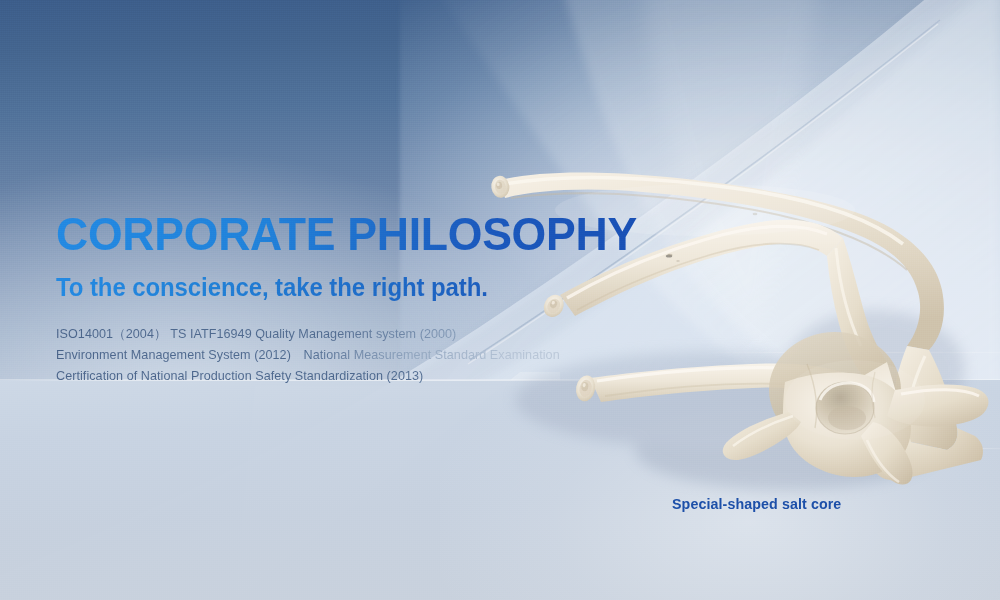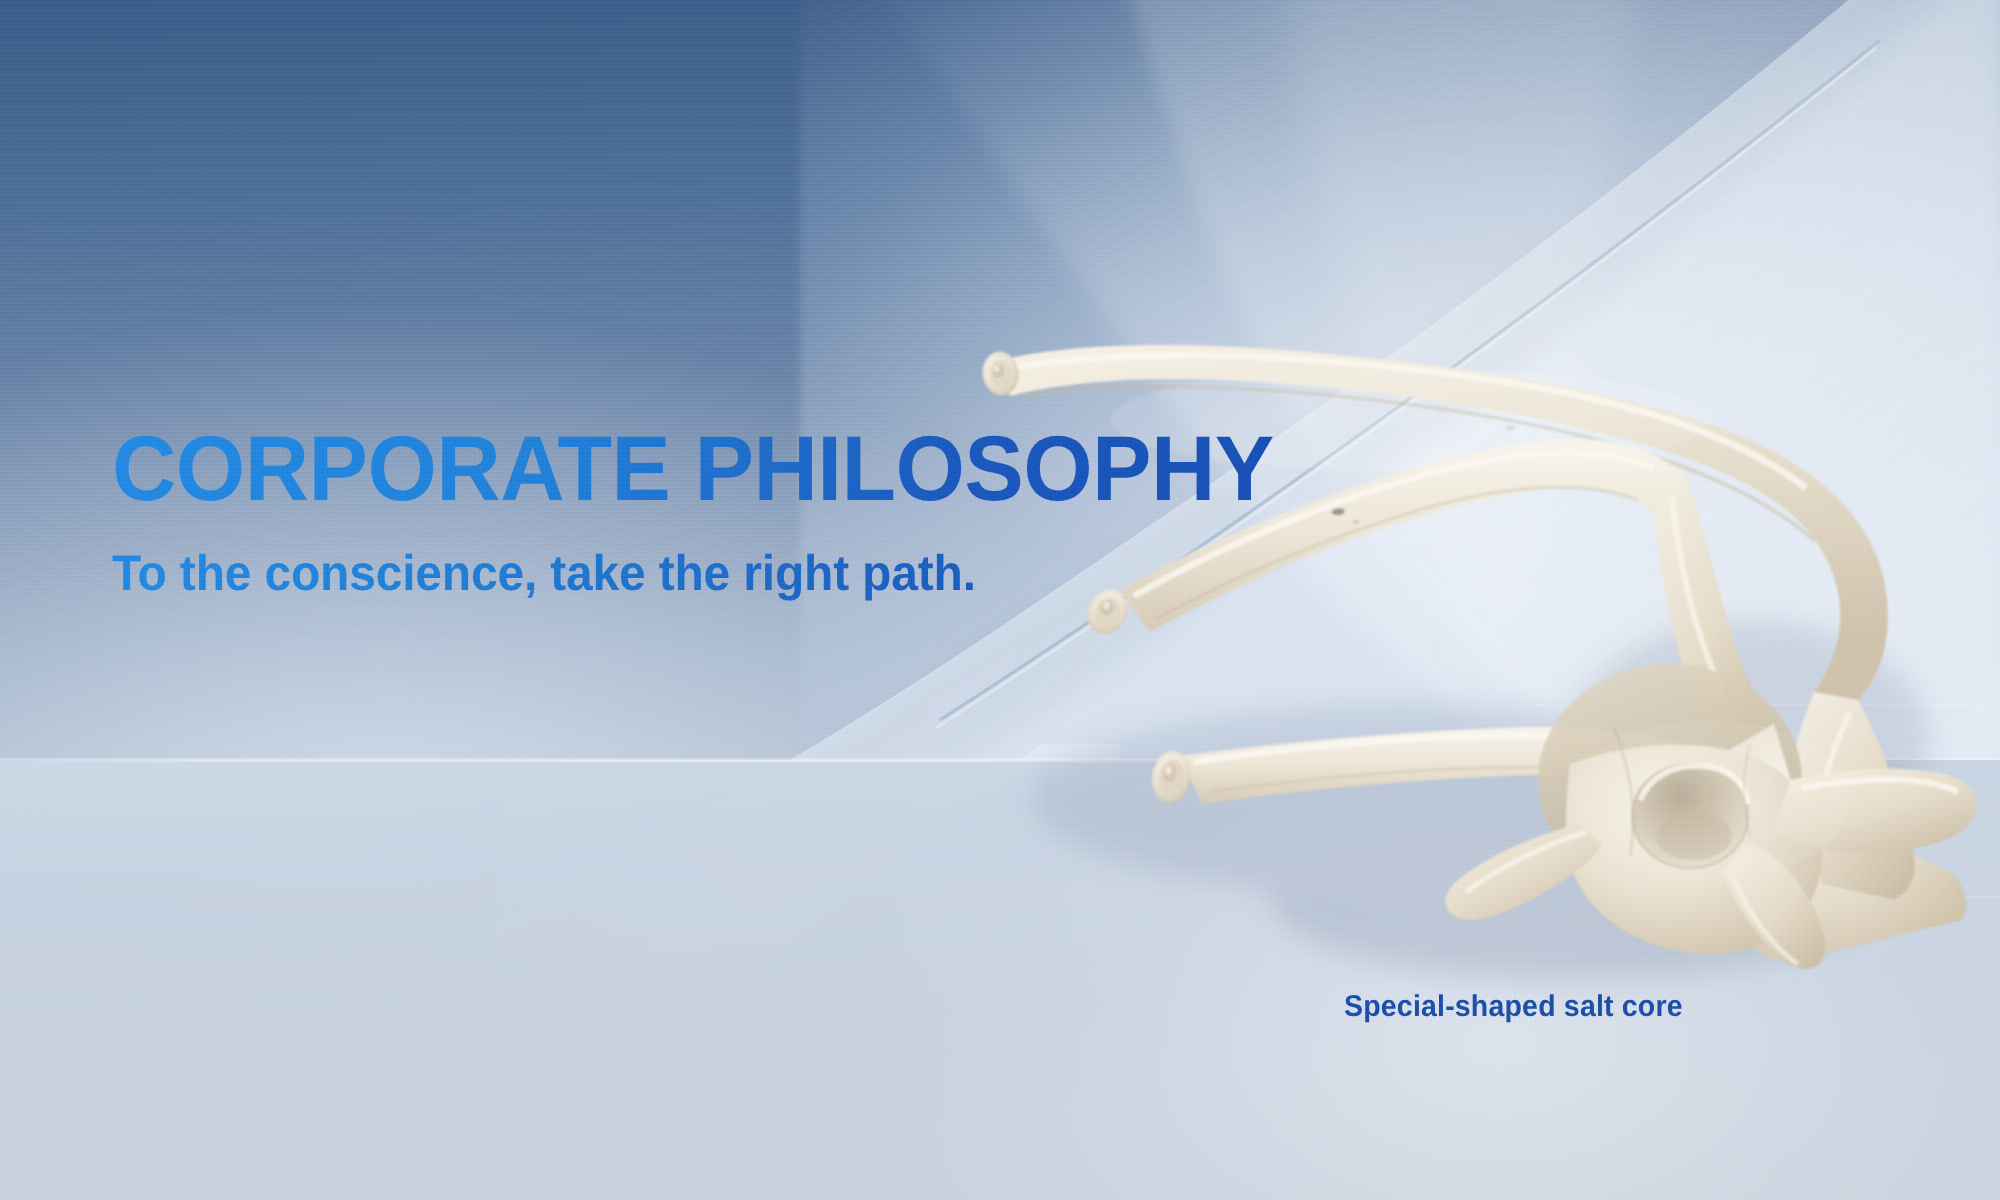--- a/index.html
+++ b/index.html
@@ -433,18 +433,23 @@
 
         <ellipse cx="250" cy="60" rx="150" ry="26" fill="#ffffff" opacity="0.12"></ellipse>
         <ellipse cx="400" cy="250" rx="70" ry="40" fill="#ffffff" opacity="0.07"></ellipse>
       </g>
     </svg>
   </div>
 
   <div class="text-block">
     <h1 class="headline">CORPORATE PHILOSOPHY</h1>
     <p class="subhead">To the conscience, take the right path.</p>
+    <div class="certs">
+      <div class="cert-line fade1">ISO14001（2004） TS IATF16949 Quality Management system (2000)</div>
+      <div class="cert-line fade2">Environment Management System (2012)　National Measurement Standard Examination</div>
+      <div class="cert-line fade3">Certification of National Production Safety Standardization (2013)</div>
+    </div>
   </div>
 
   <div class="caption">Special-shaped salt core</div>
 
   <div class="grain"></div>
 </div>
 
 </body></html>

